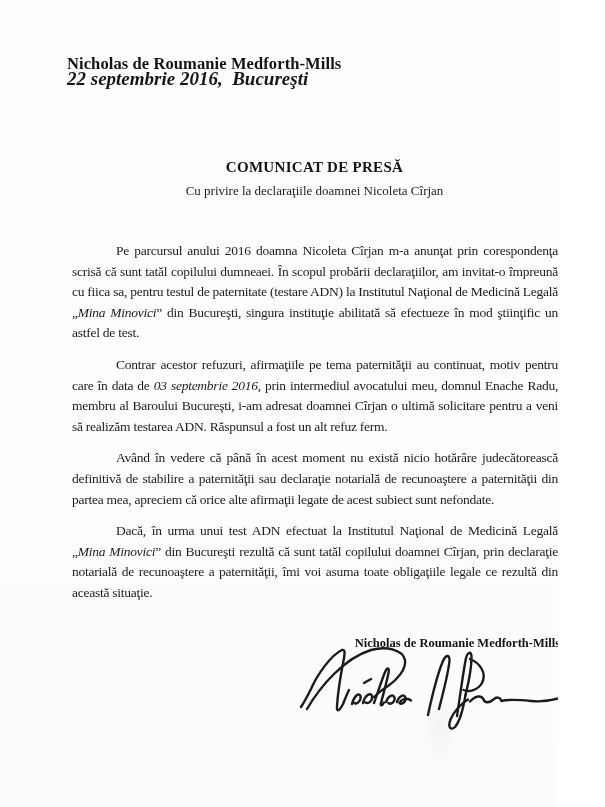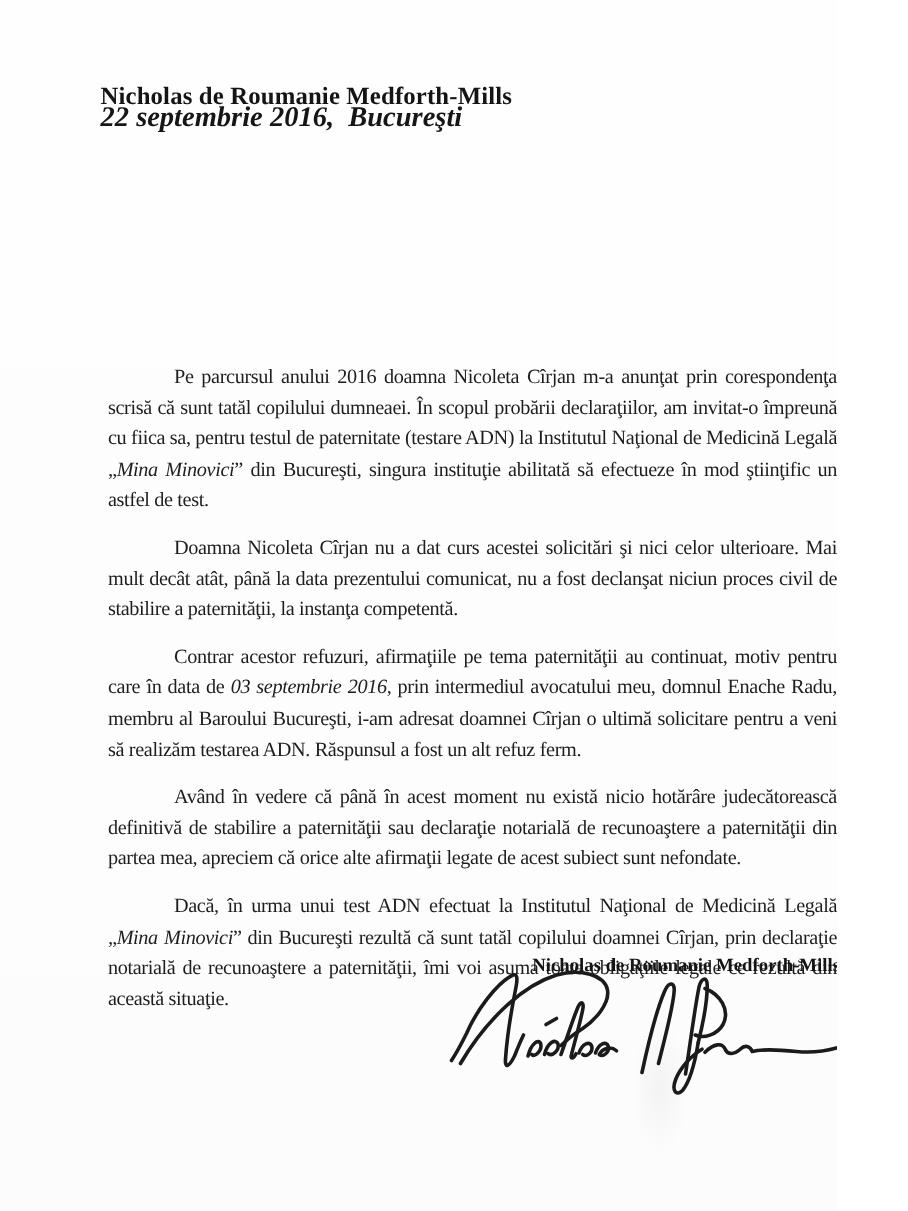--- a/index.html
+++ b/index.html
@@ -57,25 +57,26 @@
 <body>
 
 <div class="page">
 
   <div class="smudge"></div>
 
   <div class="author-name">Nicholas de Roumanie Medforth-Mills</div>
 
   <div class="dateline">22 septembrie 2016,  Bucureşti</div>
 
+  <div class="title">COMUNICAT DE PRESĂ</div>
 
+  <div class="subtitle">Cu privire la declaraţiile doamnei Nicoleta Cîrjan</div>
 
   <div class="body-block">
       <p class="para"><span>Pe parcursul anului 2016 doamna Nicoleta Cîrjan m-a anunţat prin corespondenţa scrisă că sunt tatăl copilului dumneaei. În scopul probării declaraţiilor, am invitat-o împreună cu fiica sa, pentru testul de paternitate (testare ADN) la Institutul Naţional de Medicină Legală „</span><span class="it">Mina Minovici</span><span>” din Bucureşti, singura instituţie abilitată să efectueze în mod ştiinţific un astfel de test.</span></p>
-      <p class="para"><span>Doamna Nicoleta Cîrjan nu a dat curs acestei solicitări şi nici celor ulterioare. Mai mult decât atât, până la data prezentului comunicat, nu a fost declanşat niciun proces civil de stabilire a paternităţii, la instanţa competentă.</span></p>
       <p class="para"><span>Contrar acestor refuzuri, afirmaţiile pe tema paternităţii au continuat, motiv pentru care în data de </span><span class="it">03 septembrie 2016</span><span>, prin intermediul avocatului meu, domnul Enache Radu, membru al Baroului Bucureşti, i-am adresat doamnei Cîrjan o ultimă solicitare pentru a veni să realizăm testarea ADN. Răspunsul a fost un alt refuz ferm.</span></p>
       <p class="para"><span>Având în vedere că până în acest moment nu există nicio hotărâre judecătorească definitivă de stabilire a paternităţii sau declaraţie notarială de recunoaştere a paternităţii din partea mea, apreciem că orice alte afirmaţii legate de acest subiect sunt nefondate.</span></p>
       <p class="para"><span>Dacă, în urma unui test ADN efectuat la Institutul Naţional de Medicină Legală „</span><span class="it">Mina Minovici</span><span>” din Bucureşti rezultă că sunt tatăl copilului doamnei Cîrjan, prin declaraţie notarială de recunoaştere a paternităţii, îmi voi asuma toate obligaţiile legale ce rezultă din această situaţie.</span></p>
     </div>
 
   <div class="sig-name">Nicholas de Roumanie Medforth-Mills</div>
 
   <svg class="sig-scribble" viewBox="0 0 272 130" fill="none" stroke="#1b1b1b" stroke-width="2.4" stroke-linecap="round" stroke-linejoin="round">
 
     <path d="M 8,62 C 12,56 15,50 18,44 C 24,30 38,10 49,5 C 52,4 52,8 51,13 C 48,28 45,46 44,61 C 43.5,67 46,67 50,59 C 52,54 54,49 56,45"></path>

